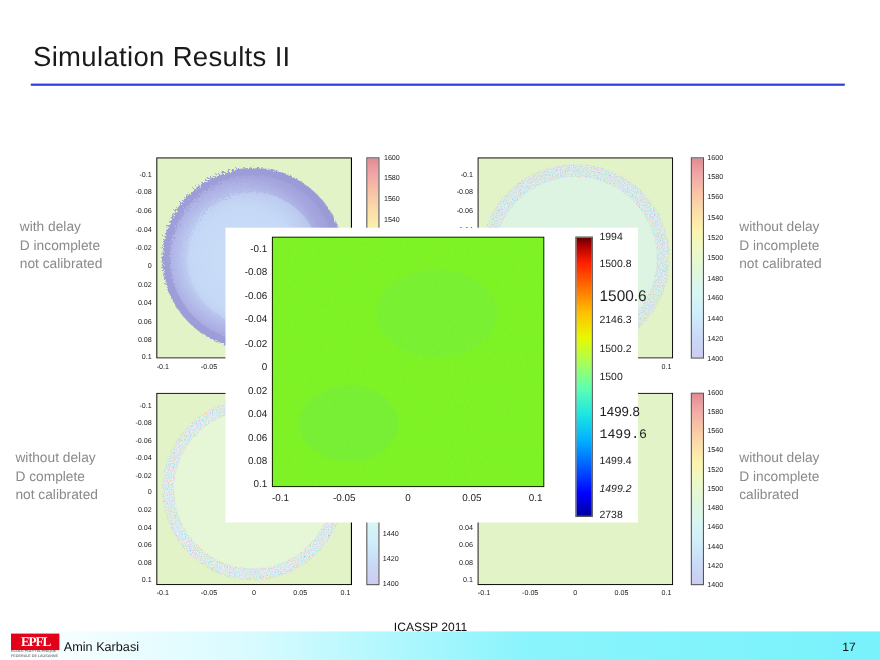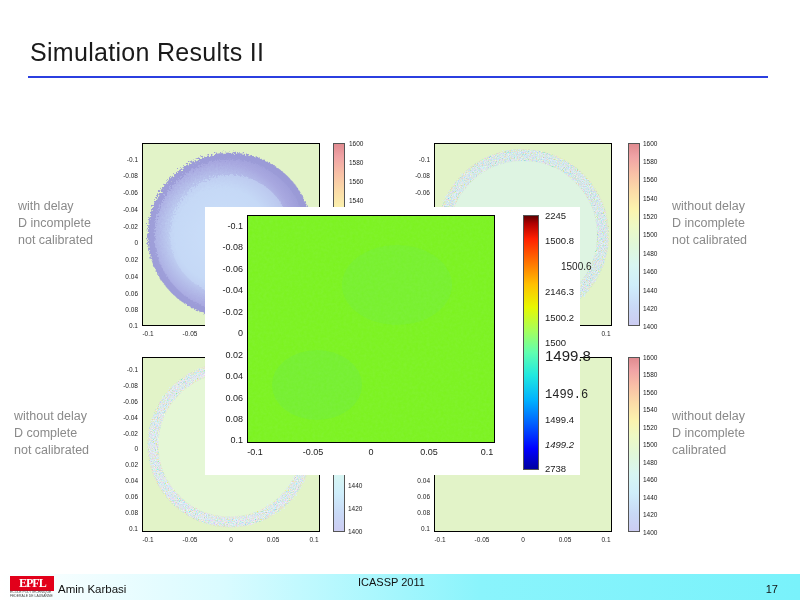--- a/index.html
+++ b/index.html
@@ -52,21 +52,21 @@
       #20e8e0 37%, #60ffb0 46%, #a8ff58 55%, #e8f800 64%,
       #ffc000 73%, #ff7000 82%, #ff2000 91%, #b00000 97%, #600000 100%);
   }
 
   
   #footer-band{
     position:absolute;left:0;bottom:0;width:800px;height:26px;
     background:linear-gradient(to right,#ffffff 0%,#d9fbff 28%,#8af4fc 60%,#79f2fb 100%);
   }
   #footer-author{position:absolute;left:58px;bottom:5px;font-size:11.5px;color:#111;}
-  #footer-center{position:absolute;left:358px;bottom:12px;font-size:11px;color:#111;}
+  #footer-center{position:absolute;left:358px;bottom:23px;font-size:11px;color:#111;}
   #footer-page{position:absolute;right:22px;bottom:5px;font-size:11px;color:#111;}
   #epfl-logo{position:absolute;left:10px;bottom:2px;width:44px;height:22px;}
   #epfl-box{position:absolute;left:0;top:0;width:44px;height:15px;background:#e2001a;}
   #epfl-word{
     position:absolute;left:9px;top:0px;width:35px;height:15px;color:#fff;
     font-family:"Liberation Serif",serif;font-weight:bold;font-size:12px;
     letter-spacing:-1px;line-height:15px;
   }
   #epfl-sub{
     position:absolute;left:0;top:15px;font-size:3.4px;color:#444;line-height:3.6px;
@@ -312,27 +312,27 @@
   <div class="tickc ytick" style="left:2px;top:212px;width:36px;font-size:9px;">0.08</div>
   <div class="tickc ytick" style="left:2px;top:233px;width:36px;font-size:9px;">0.1</div>
 
   <div class="tickc xtick" style="left:50px;top:240px;font-size:9px;">-0.1</div>
   <div class="tickc xtick" style="left:108px;top:240px;font-size:9px;">-0.05</div>
   <div class="tickc xtick" style="left:166px;top:240px;font-size:9px;">0</div>
   <div class="tickc xtick" style="left:224px;top:240px;font-size:9px;">0.05</div>
   <div class="tickc xtick" style="left:282px;top:240px;font-size:9px;">0.1</div>
 
   <div class="cbar cbar-jet-full" style="left:318px;top:8px;width:16px;height:255px;"></div>
-  <div class="tickc" style="left:340px;top:3px;font-size:9.5px;">2245</div>
+  <div class="tickc" style="left:340px;top:3px;font-size:9.5px;">1994</div>
   <div class="tickc" style="left:340px;top:28px;font-size:9.5px;">1500.8</div>
-  <div class="tickc" style="left:356px;top:54px;font-size:10px;">1500.6</div>
+  <div class="tickc" style="left:340px;top:54px;font-size:14px;">1500.6</div>
   <div class="tickc" style="left:340px;top:79px;font-size:9.5px;">2146.3</div>
   <div class="tickc" style="left:340px;top:105px;font-size:9.5px;">1500.2</div>
   <div class="tickc" style="left:340px;top:130px;font-size:9.5px;">1500</div>
-  <div class="tickc" style="left:340px;top:140px;font-size:15px;">1499.8</div>
+  <div class="tickc" style="left:340px;top:160px;font-size:12px;">1499.8</div>
   <div class="tickc" style="left:340px;top:181px;font-size:12px;font-family:Liberation Mono, monospace;">1499.6</div>
   <div class="tickc" style="left:340px;top:207px;font-size:9.5px;">1499.4</div>
   <div class="tickc" style="left:340px;top:232px;font-size:9.5px;font-style:italic;">1499.2</div>
   <div class="tickc" style="left:340px;top:256px;font-size:9.5px;">2738</div>
 </div>
 
 <div id="footer-band"></div>
 <div id="epfl-logo">
   <div id="epfl-box"></div>
   <div id="epfl-word">EPFL</div>

